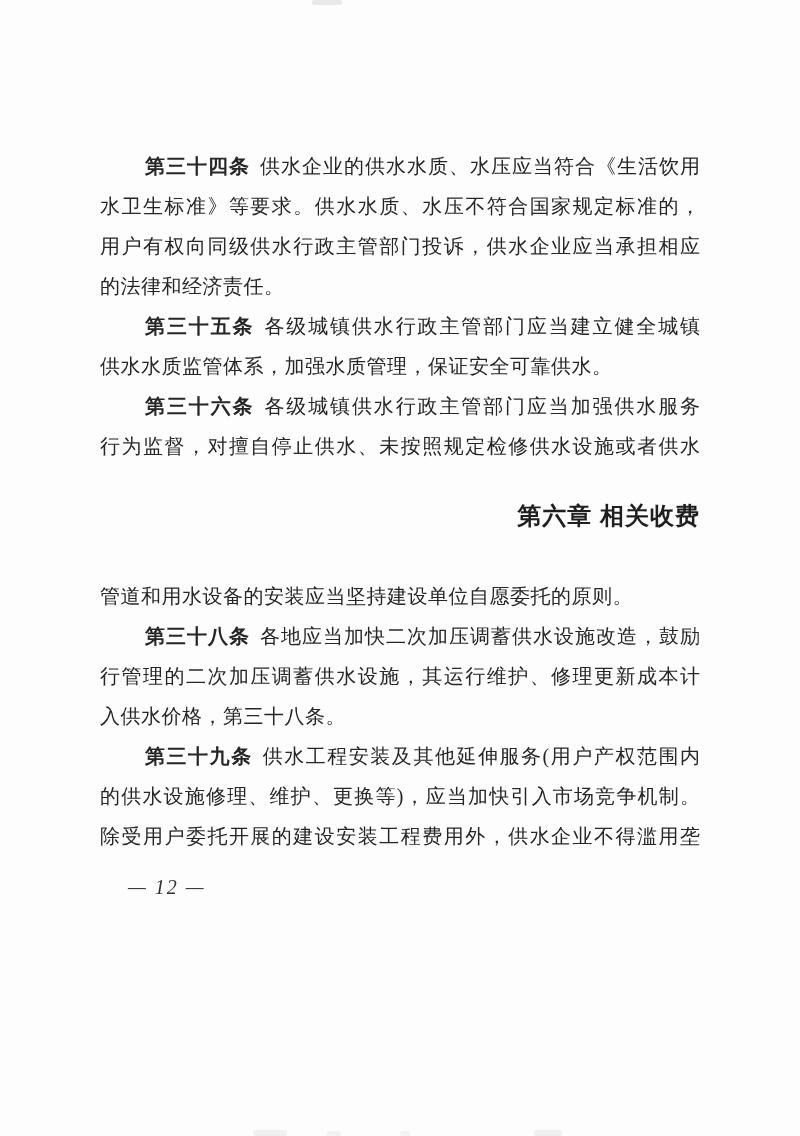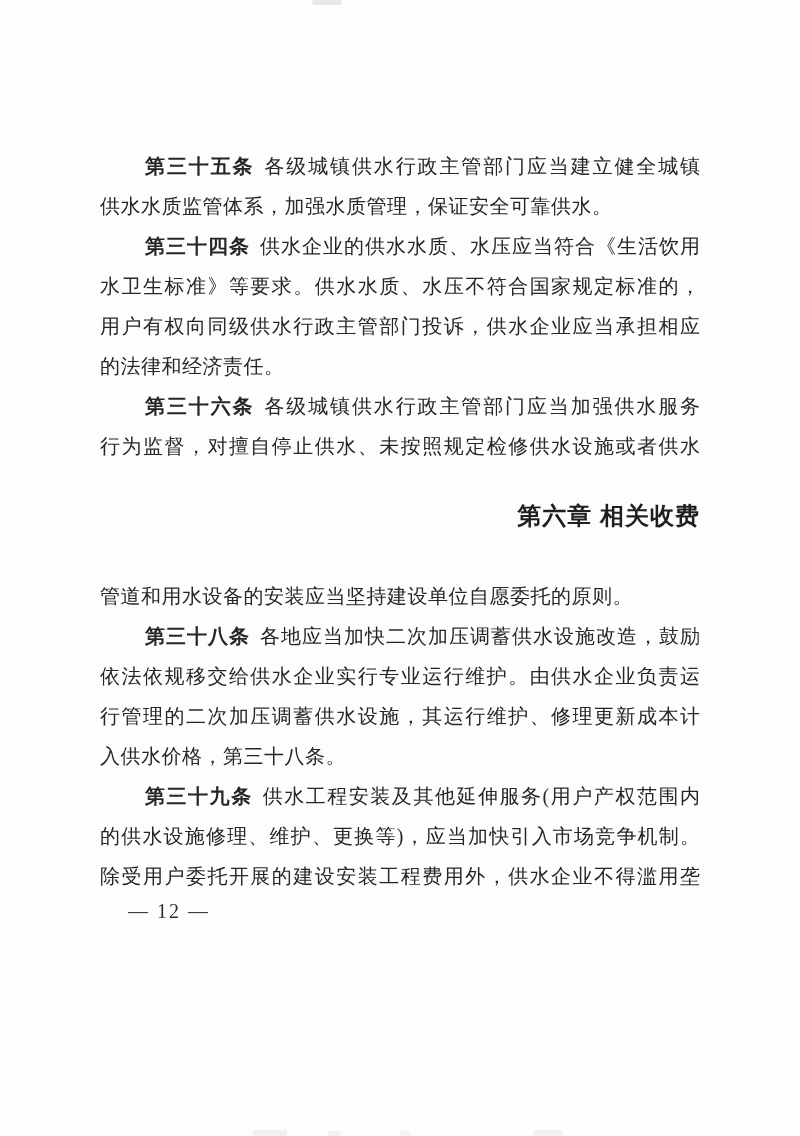--- a/index.html
+++ b/index.html
@@ -50,26 +50,27 @@
     line-height: 40px;
     margin: 30px 0 40px 0;
     text-align: right;
     font-family: "Liberation Sans", "DejaVu Sans", sans-serif;
     font-weight: bold;
     font-size: 24px;
     letter-spacing: 1px;
     color: #1f1f1f;
   }
   .pageno {
-    margin-top: 2px;
+    margin-top: 18px;
     padding-left: 28px;
     font-size: 20px;
     line-height: 26px;
     letter-spacing: 2px;
     color: #303030;
+    font-style: italic;
   }
   
   .smudge {
     position: absolute;
     border-radius: 2px;
   }
   .sm-1 { left: 312px; top: 0;      width: 30px; height: 5px; background: #e9e9e9; }
   .sm-2 { left: 253px; top: 1130px; width: 34px; height: 6px; background: #f0f0f0; }
   .sm-3 { left: 327px; top: 1131px; width: 14px; height: 5px; background: #f2f2f2; }
   .sm-4 { left: 400px; top: 1131px; width: 10px; height: 5px; background: #f3f3f3; }
@@ -82,45 +83,44 @@
 
   <div class="smudge sm-1"></div>
   <div class="smudge sm-2"></div>
   <div class="smudge sm-3"></div>
   <div class="smudge sm-4"></div>
   <div class="smudge sm-5"></div>
 
   <div class="content">
 
     <section>
-      <div class="line j indent"><span class="lead">第三十五条</span><span>各级城镇供水行政主管部门应当建立健全城镇</span></div>
-      <div class="line">供水水质监管体系，加强水质管理，保证安全可靠供水。</div>
-    </section>
-
-    <section>
       <div class="line j indent"><span class="lead">第三十四条</span><span>供水企业的供水水质、水压应当符合《生活饮用</span></div>
       <div class="line j">水卫生标准》等要求。供水水质、水压不符合国家规定标准的，</div>
       <div class="line j">用户有权向同级供水行政主管部门投诉，供水企业应当承担相应</div>
       <div class="line">的法律和经济责任。</div>
+    </section>
+
+    <section>
+      <div class="line j indent"><span class="lead">第三十五条</span><span>各级城镇供水行政主管部门应当建立健全城镇</span></div>
+      <div class="line">供水水质监管体系，加强水质管理，保证安全可靠供水。</div>
     </section>
 
     <section>
       <div class="line j indent"><span class="lead">第三十六条</span><span>各级城镇供水行政主管部门应当加强供水服务</span></div>
       <div class="line j">行为监督，对擅自停止供水、未按照规定检修供水设施或者供水</div>
     </section>
 
     <h2 class="chapter">第六章 相关收费</h2>
 
     <section>
       <div class="line">管道和用水设备的安装应当坚持建设单位自愿委托的原则。</div>
     </section>
 
     <section>
       <div class="line j indent"><span class="lead">第三十八条</span><span>各地应当加快二次加压调蓄供水设施改造，鼓励</span></div>
-      <div class="line j">依法依规移交给供水企业实行专业运行维护。由供水企业负责运</div>
       <div class="line j">行管理的二次加压调蓄供水设施，其运行维护、修理更新成本计</div>
       <div class="line">入供水价格，第三十八条。</div>
     </section>
 
     <section>
       <div class="line j indent"><span class="lead">第三十九条</span><span>供水工程安装及其他延伸服务(用户产权范围内</span></div>
       <div class="line j">的供水设施修理、维护、更换等)，应当加快引入市场竞争机制。</div>
       <div class="line j">除受用户委托开展的建设安装工程费用外，供水企业不得滥用垄</div>
     </section>
 

